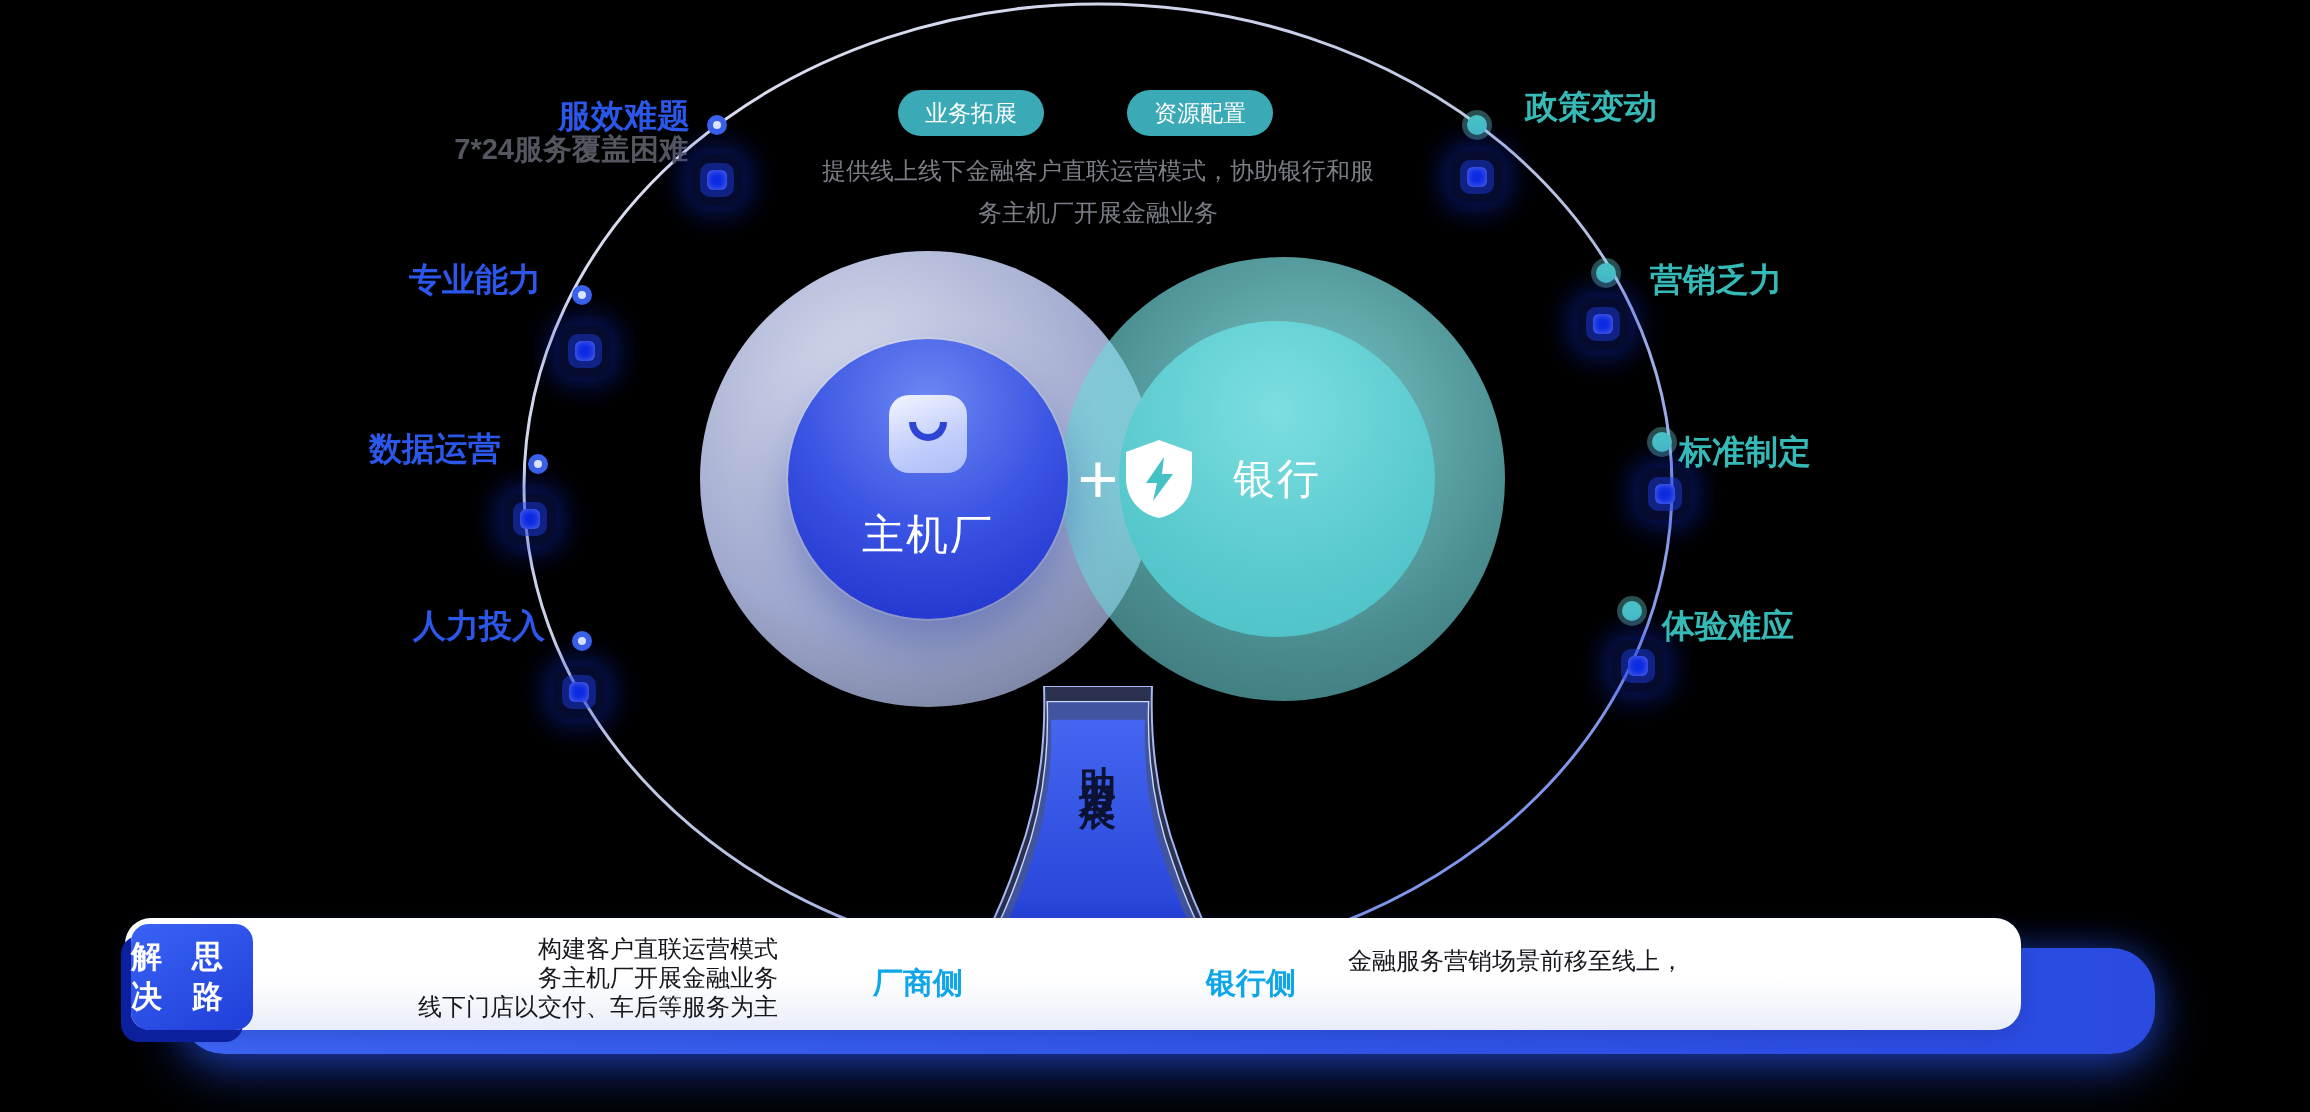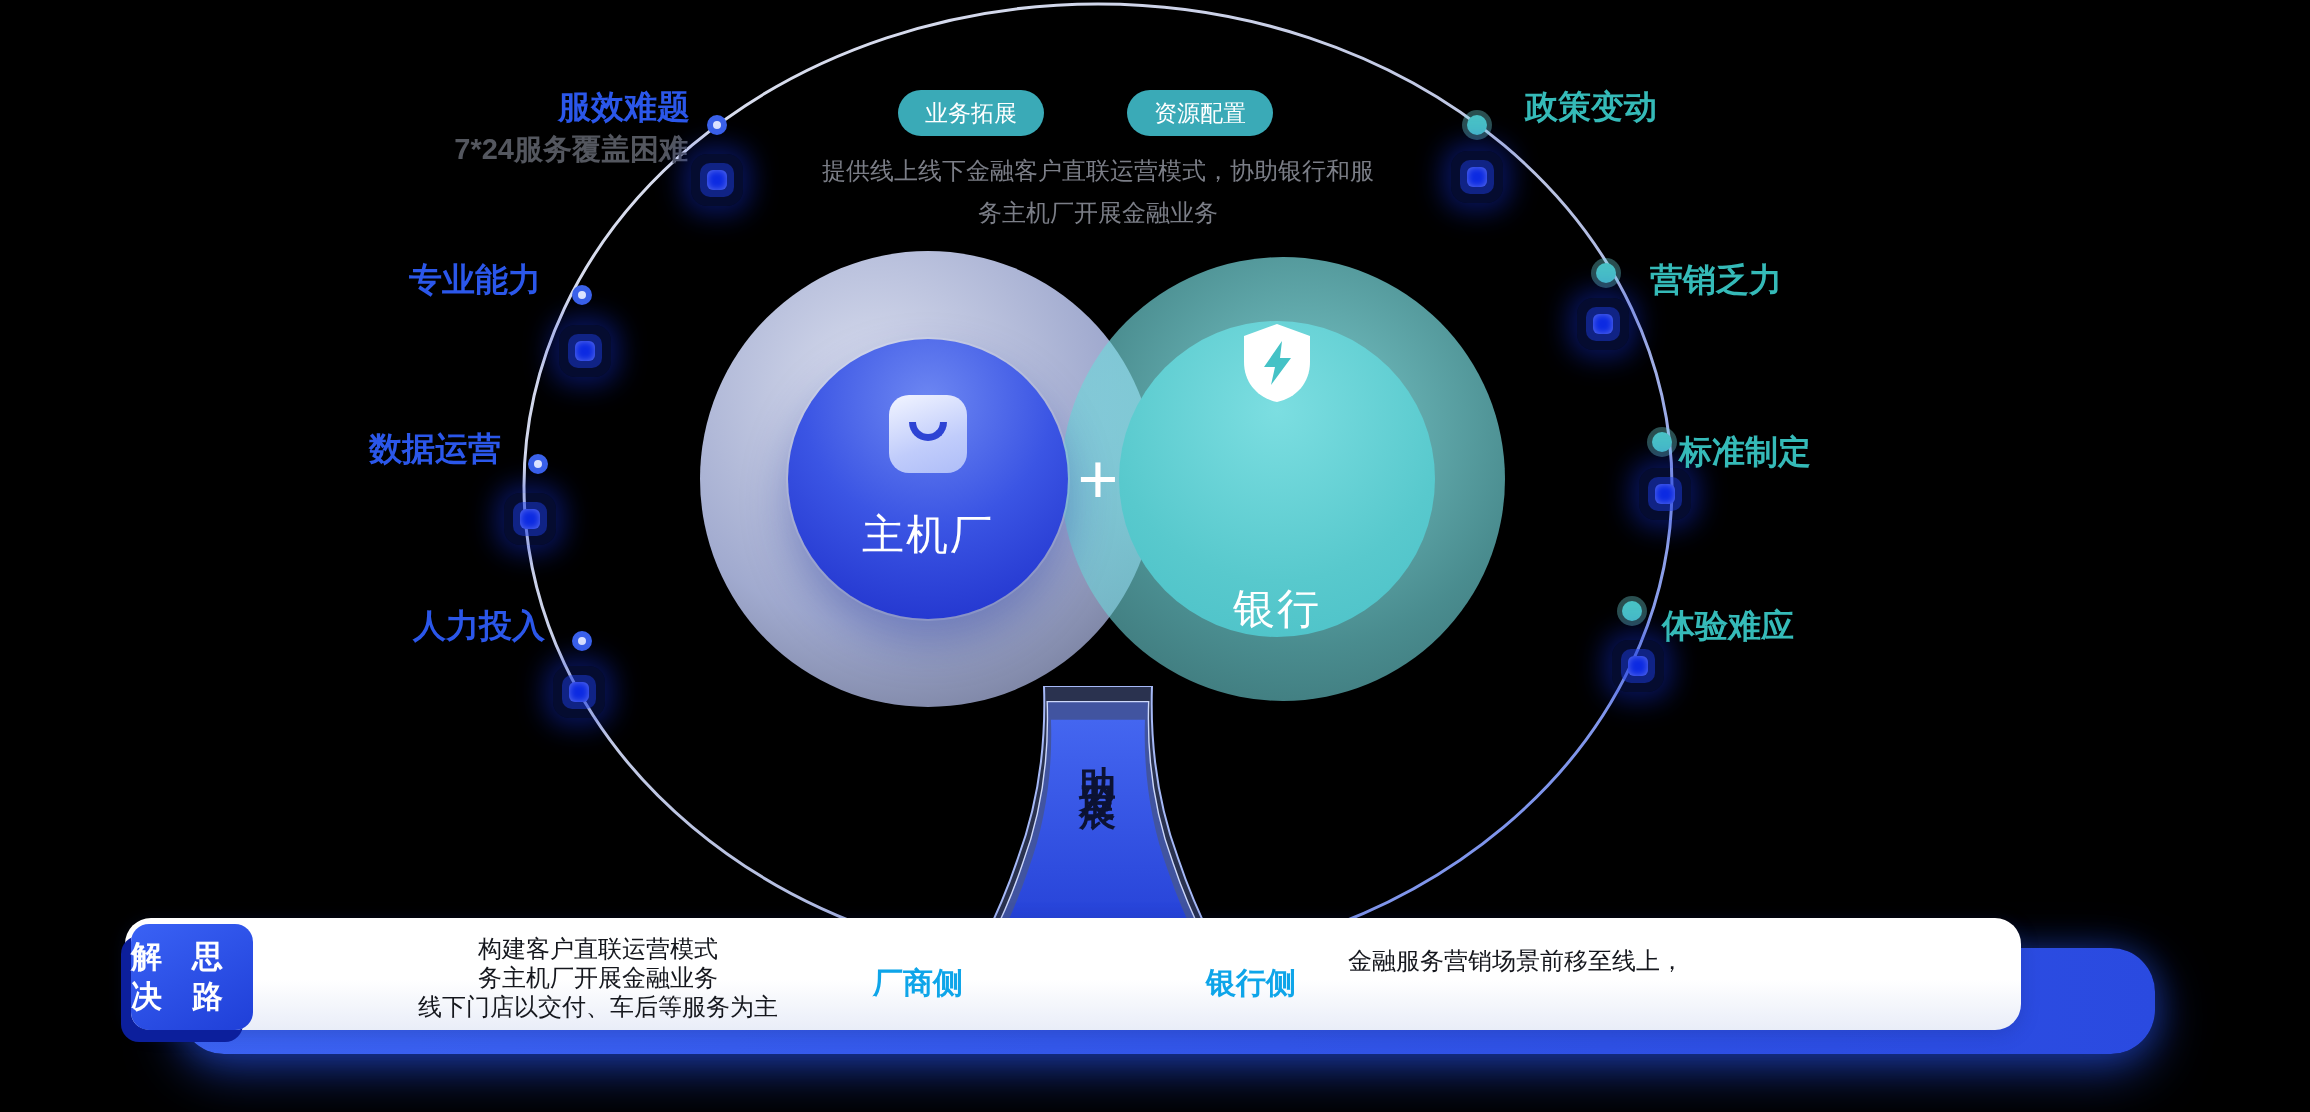--- a/index.html
+++ b/index.html
@@ -46,21 +46,21 @@
   .left-outer{left:700px;top:251px;width:456px;height:456px;z-index:4;
         background:radial-gradient(circle at 38% 30%, rgba(228,233,251,0.95), rgba(189,200,243,0.85) 55%, rgba(178,190,240,0.55));}
   .right-outer{left:1061px;top:257px;width:444px;height:444px;z-index:5;
         background:radial-gradient(circle at 55% 38%, rgba(138,227,229,0.88), rgba(112,213,217,0.66) 60%, rgba(104,206,212,0.52));}
   .left-inner{left:788px;top:339px;width:280px;height:280px;z-index:6;
         background:radial-gradient(circle at 50% 22%, #6d87f2, #3b55e4 48%, #2336cf 88%);
         box-shadow:0 0 0 2px rgba(255,255,255,0.15), 0 22px 46px rgba(15,35,150,0.35);
         display:flex;flex-direction:column;align-items:center;justify-content:center;gap:34px;}
   .right-inner{left:1119px;top:321px;width:316px;height:316px;z-index:6;
         background:radial-gradient(circle at 50% 28%, #7cdee1, #58c9cd 62%, #4ac0c7);
-        display:flex;flex-direction:column;align-items:center;justify-content:space-between;}
+        display:flex;flex-direction:row;align-items:center;justify-content:flex-start;gap:34px;}
   .circle-label{color:#fff;font-size:42px;font-weight:500;letter-spacing:2px;}
   .plus{position:absolute;left:1098px;top:479px;transform:translate(-50%,-50%);
         color:#fff;font-size:70px;font-weight:400;z-index:7;line-height:1;}
 
   
   .bag-icon{width:78px;height:78px;border-radius:20px;
         background:linear-gradient(160deg,#f2f5ff,#c0ccfb 62%,#aebdf8);
         display:flex;justify-content:center;align-items:flex-start;}
   .bag-handle{margin-top:27px;width:38px;height:19px;border:7px solid #2e44d4;border-top:none;
         border-radius:0 0 40px 40px;}
@@ -78,21 +78,21 @@
         box-shadow:0 16px 52px rgba(40,85,245,0.55), 0 0 34px rgba(40,85,245,0.35);z-index:9;}
   .bar-white{position:absolute;left:125px;top:918px;width:1896px;height:112px;border-radius:26px;
         background:linear-gradient(180deg,#ffffff 55%,#e9edf8);
         box-shadow:0 4px 18px rgba(20,40,120,0.25);z-index:10;}
   .badge{position:absolute;left:131px;top:924px;width:122px;height:106px;border-radius:18px;
         background:linear-gradient(150deg,#3a62f5,#1f3fd8);
         box-shadow:-10px 12px 0 #0c1f9c;
         color:#fff;font-size:31px;font-weight:700;line-height:1.3;
         display:flex;flex-direction:row;align-items:center;justify-content:center;z-index:12;}
   .mfr-text{position:absolute;left:598px;top:934px;transform:translateX(-50%);
-        text-align:center;font-size:24px;line-height:29px;color:#15171d;white-space:nowrap;z-index:11;}
+        text-align:right;font-size:24px;line-height:29px;color:#15171d;white-space:nowrap;z-index:11;}
   .mid-label{position:absolute;transform:translate(-50%,-50%);font-size:30px;font-weight:700;
         color:#0ea5e9;white-space:nowrap;z-index:11;}
   .bank-text{position:absolute;left:1348px;top:940px;font-size:24px;line-height:41px;
         color:#15171d;white-space:nowrap;z-index:11;}
 </style>
 </head>
 <body>
 
 <div class="stage">
 
@@ -151,21 +151,21 @@
       <div class="bead-mid">
         <div class="bead-core"></div>
       </div>
     </div>
   <div class="bead" style="left:1638px;top:666px">
       <div class="bead-mid">
         <div class="bead-core"></div>
       </div>
     </div>
 
-  <div class="side-label blue" style="right:1620px;top:85px">服效难题</div>
+  <div class="side-label blue" style="right:1620px;top:94px">服效难题</div>
   <div class="side-sub" style="right:1622px;top:130px">7*24服务覆盖困难</div>
   <div class="side-label blue" style="right:1769px;top:258px">专业能力</div>
   <div class="side-label blue" style="right:1809px;top:427px">数据运营</div>
   <div class="side-label blue" style="right:1765px;top:604px">人力投入</div>
 
   <div class="side-label teal" style="left:1525px;top:85px">政策变动</div>
   <div class="side-label teal" style="left:1650px;top:258px">营销乏力</div>
   <div class="side-label teal" style="left:1679px;top:430px">标准制定</div>
   <div class="side-label teal" style="left:1662px;top:604px">体验难应</div>
 

